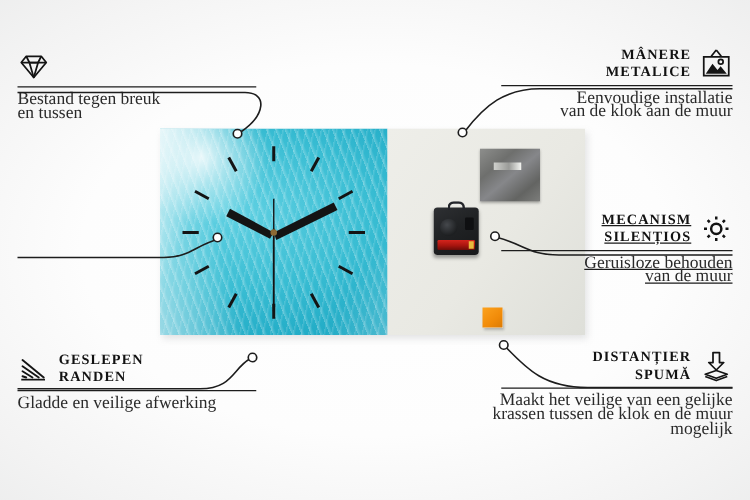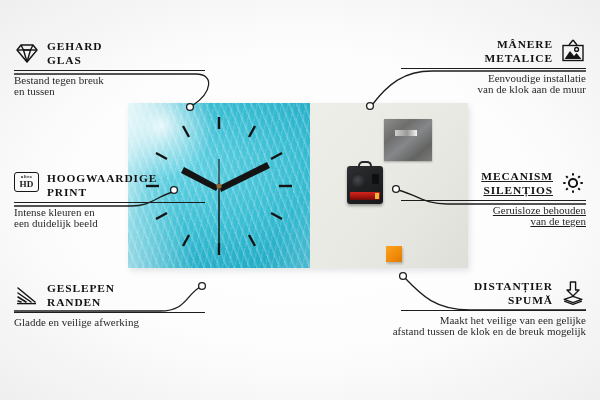--- a/index.html
+++ b/index.html
@@ -108,21 +108,21 @@
     text-transform: uppercase;
     color: #121212;
     white-space: nowrap;
   }
   .callout .rule {
     height: 0; border-top: 1.1px solid #1d1d1d;
     margin: 3px 0 3.5px;
   }
   .callout .desc {
     font-family: "Liberation Serif", serif;
-    font-size: 11px;
+    font-size: 14px;
     line-height: 11.6px;
     color: #2a2a2a;
   }
   
   .callout.left .head { flex-direction: row; }
   .callout.left .titles { text-align: left; }
   .callout.left .desc { text-align: left; }
   
   .callout.right { text-align: right; }
   .callout.right .head { flex-direction: row; justify-content: flex-end; }
@@ -227,51 +227,28 @@
         <svg viewBox="0 0 26 26">
           <g fill="none" stroke="#141414" stroke-width="1.4" stroke-linejoin="round">
             <path d="M3,10 L7,5 L19,5 L23,10 L13,22 Z"></path>
             <path d="M3,10 L23,10"></path>
             <path d="M7,5 L9.5,10 L13,22"></path>
             <path d="M19,5 L16.5,10 L13,22"></path>
             <path d="M9.5,10 L16.5,10"></path>
           </g>
         </svg>
       </span>
-      <span class="titles">
-        <span>GEHARD</span><br>
-        <span>GLAS</span>
-      </span>
     </div>
     <div class="rule"></div>
     <div class="desc">
       <span>Bestand tegen breuk</span><br>
       <span>en tussen</span>
     </div>
   </div>
 
-  <div class="callout left" id="c-print">
-    <div class="head">
-      <span class="ico">
-        <span class="hd-box">
-          <span class="u">ultra</span>
-          <span class="h">HD</span>
-        </span>
-      </span>
-      <span class="titles">
-        <span>HOOGWAARDIGE</span><br>
-        <span>PRINT</span>
-      </span>
-    </div>
-    <div class="rule"></div>
-    <div class="desc">
-      <span>Intense kleuren en</span><br>
-      <span>een duidelijk beeld</span>
-    </div>
-  </div>
 
   <div class="callout right" id="c-handles">
     <div class="head">
       <span class="titles">
         <span>MÂNERE</span><br>
         <span>METALICE</span>
       </span>
       <span class="ico">
         <svg viewBox="0 0 26 26">
           <g fill="none" stroke="#141414" stroke-width="1.4">
@@ -327,21 +304,21 @@
             <path d="M13,3.2 L13,5.6 M13,20.4 L13,22.8 M3.2,13 L5.6,13 M20.4,13 L22.8,13
                      M6.1,6.1 L7.8,7.8 M18.2,18.2 L19.9,19.9
                      M19.9,6.1 L18.2,7.8 M7.8,18.2 L6.1,19.9"></path>
           </g>
         </svg>
       </span>
     </div>
     <div class="rule"></div>
     <div class="desc">
       <span>Geruisloze behouden</span><br>
-      <span>van de tegen</span>
+      <span>van de muur</span>
     </div>
   </div>
 
   <div class="callout right" id="c-spacer">
     <div class="head">
       <span class="titles">
         <span>DISTANȚIER</span><br>
         <span>SPUMĂ</span>
       </span>
       <span class="ico">
@@ -350,17 +327,17 @@
             <path d="M10.4,2 L15.6,2 L15.6,10 L19,10 L13,16 L7,10 L10.4,10 Z"></path>
             <path d="M13,16.4 L21.8,19.4 L13,22.6 L4.2,19.4 Z"></path>
             <path d="M4.2,21.2 L13,24.4 L21.8,21.2"></path>
           </g>
         </svg>
       </span>
     </div>
     <div class="rule"></div>
     <div class="desc">
       <span>Maakt het veilige van een gelijke</span><br>
-      <span>afstand tussen de klok en de breuk mogelijk</span>
+      <span>krassen tussen de klok en de muur mogelijk</span>
     </div>
   </div>
 
 </div>
 
 </body></html>

